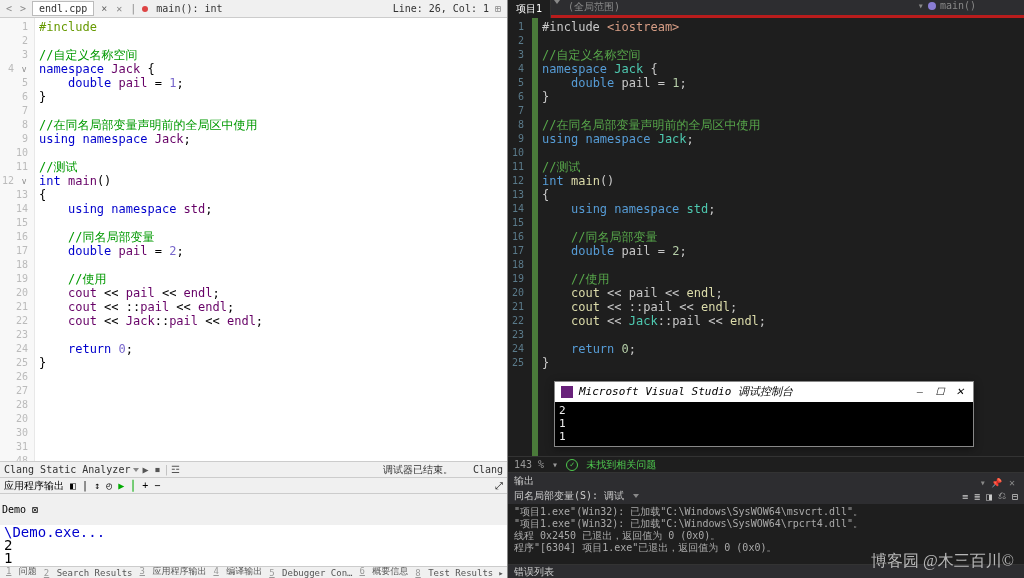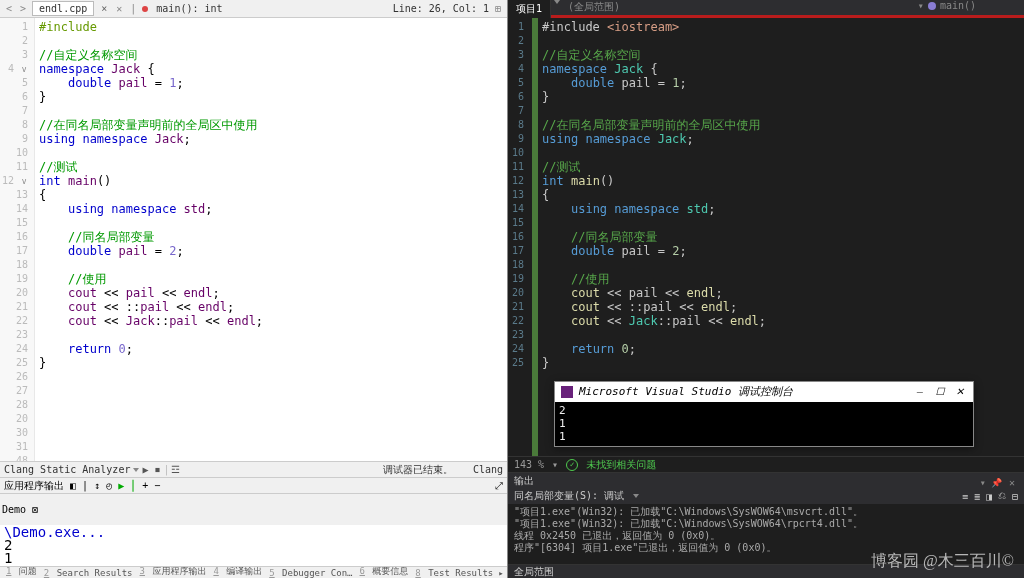--- a/index.html
+++ b/index.html
@@ -291,18 +291,18 @@
       <span class="icn">⎌</span>
       <span class="icn">⊟</span>
     </div>
     <div class="r-outbody" id="r-outbody">
         <div>"项目1.exe"(Win32): 已加载"C:\Windows\SysWOW64\msvcrt.dll"。</div>
         <div>"项目1.exe"(Win32): 已加载"C:\Windows\SysWOW64\rpcrt4.dll"。</div>
         <div>线程 0x2450 已退出，返回值为 0 (0x0)。</div>
         <div>程序"[6304] 项目1.exe"已退出，返回值为 0 (0x0)。</div>
       </div>
     <div class="r-errhdr">
-      <span>全局范围</span>
+      <span>错误列表</span>
     </div>
   </div>
 </div>
 
 <div class="wm">博客园 @木三百川©</div>
 
 </body></html>

